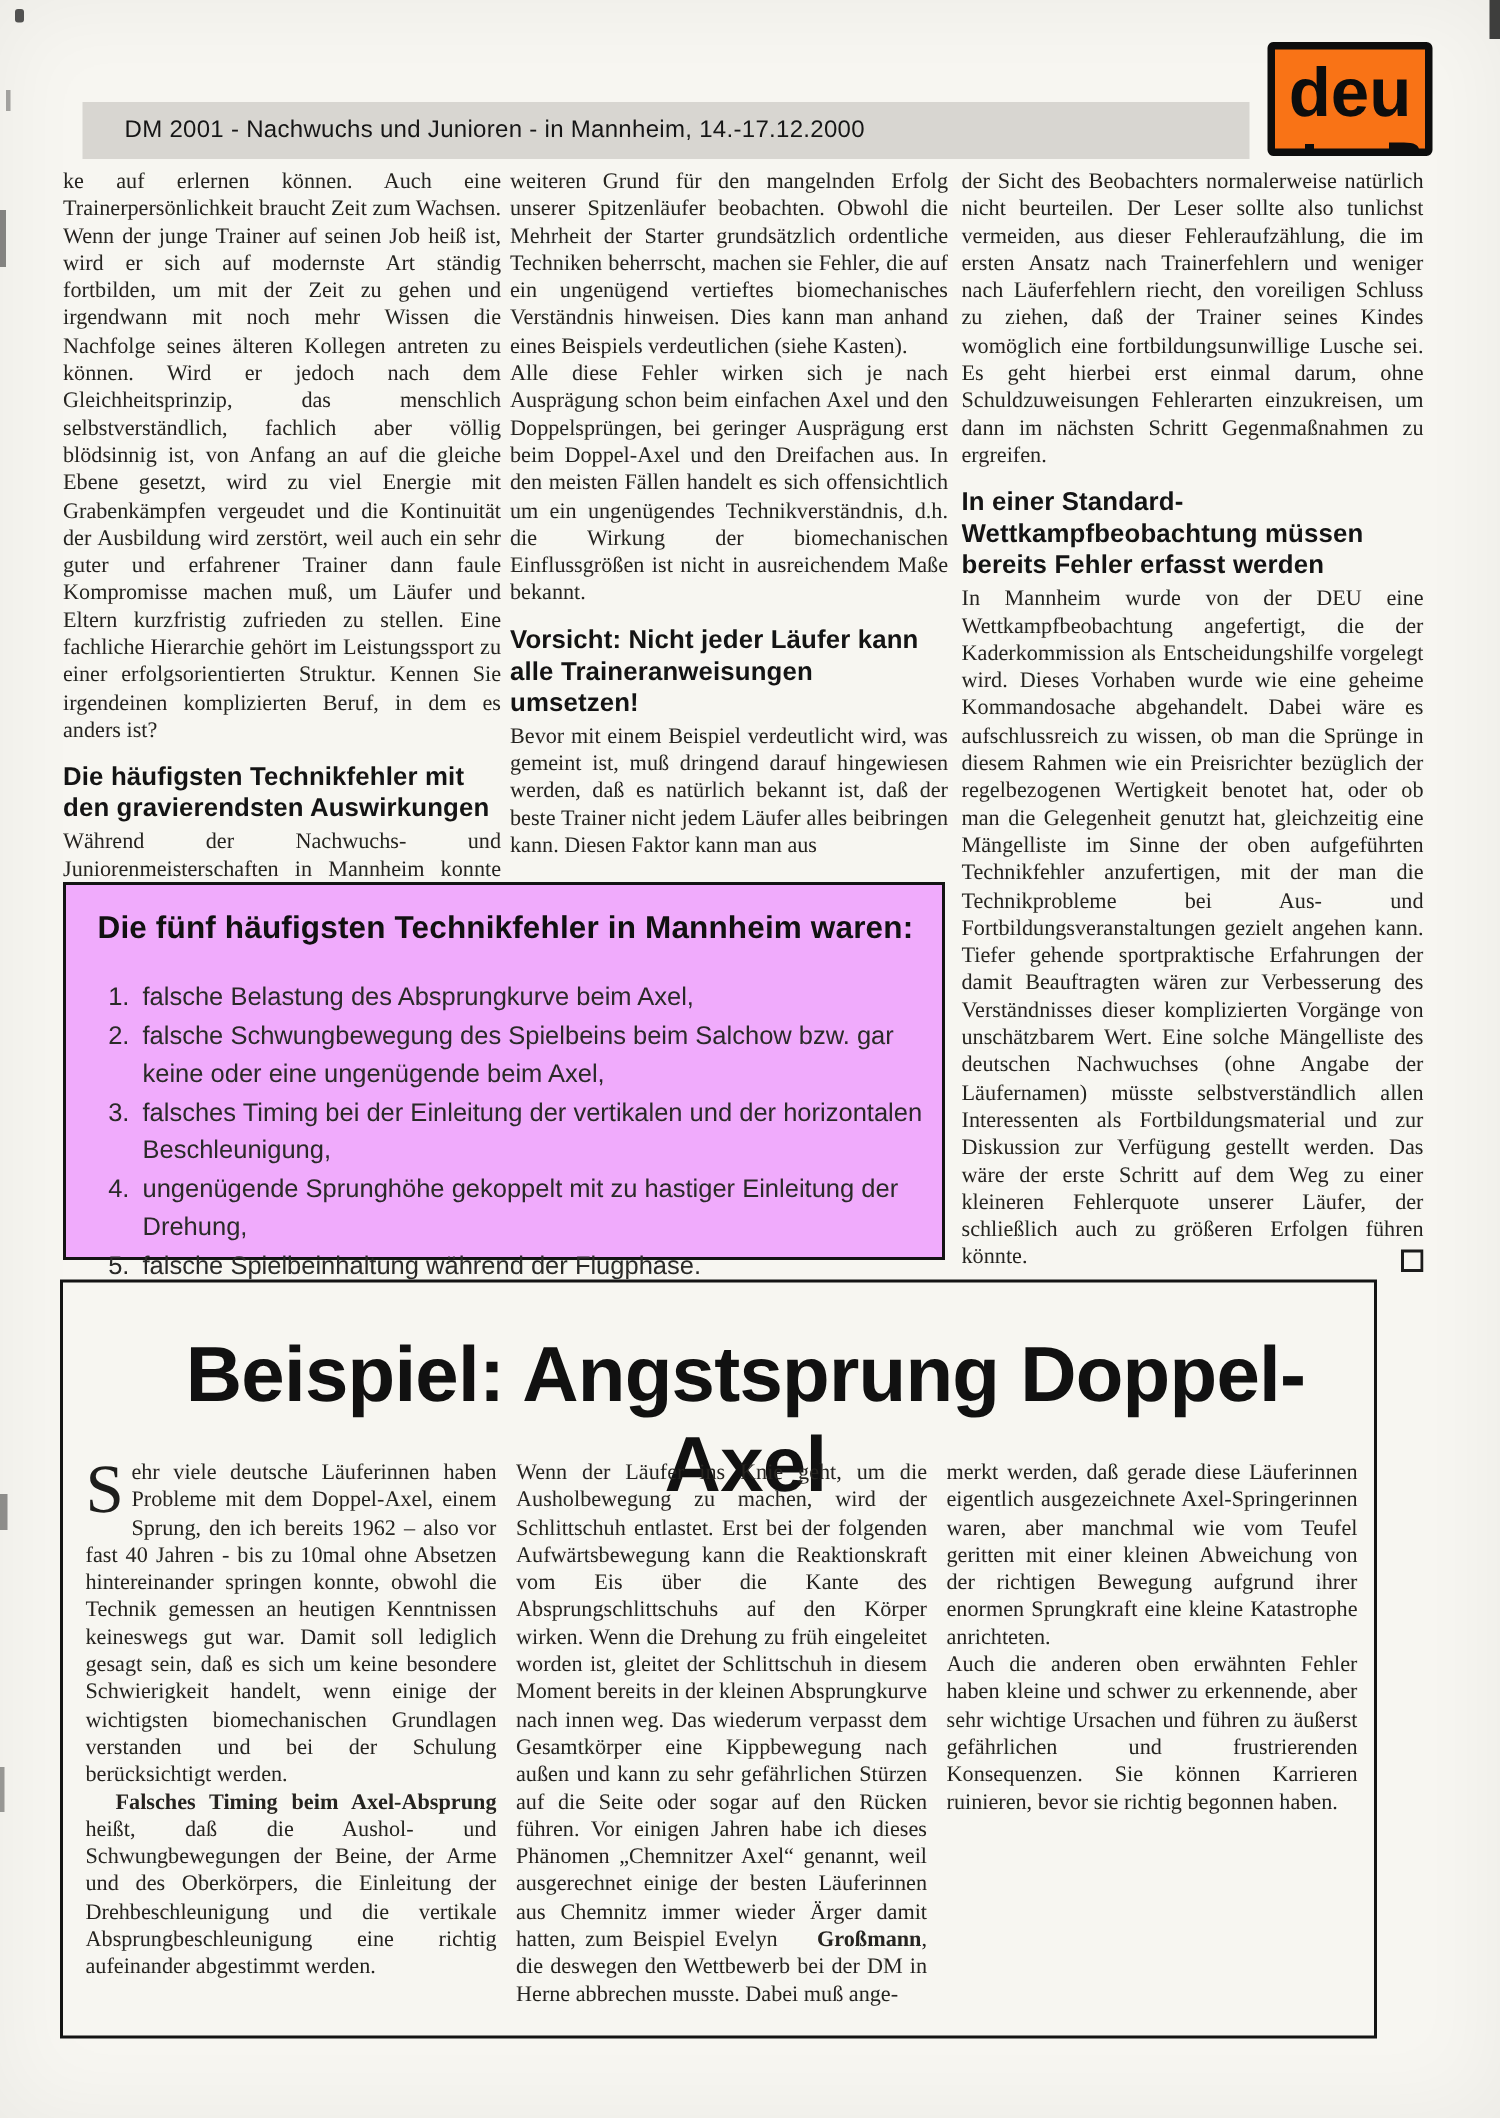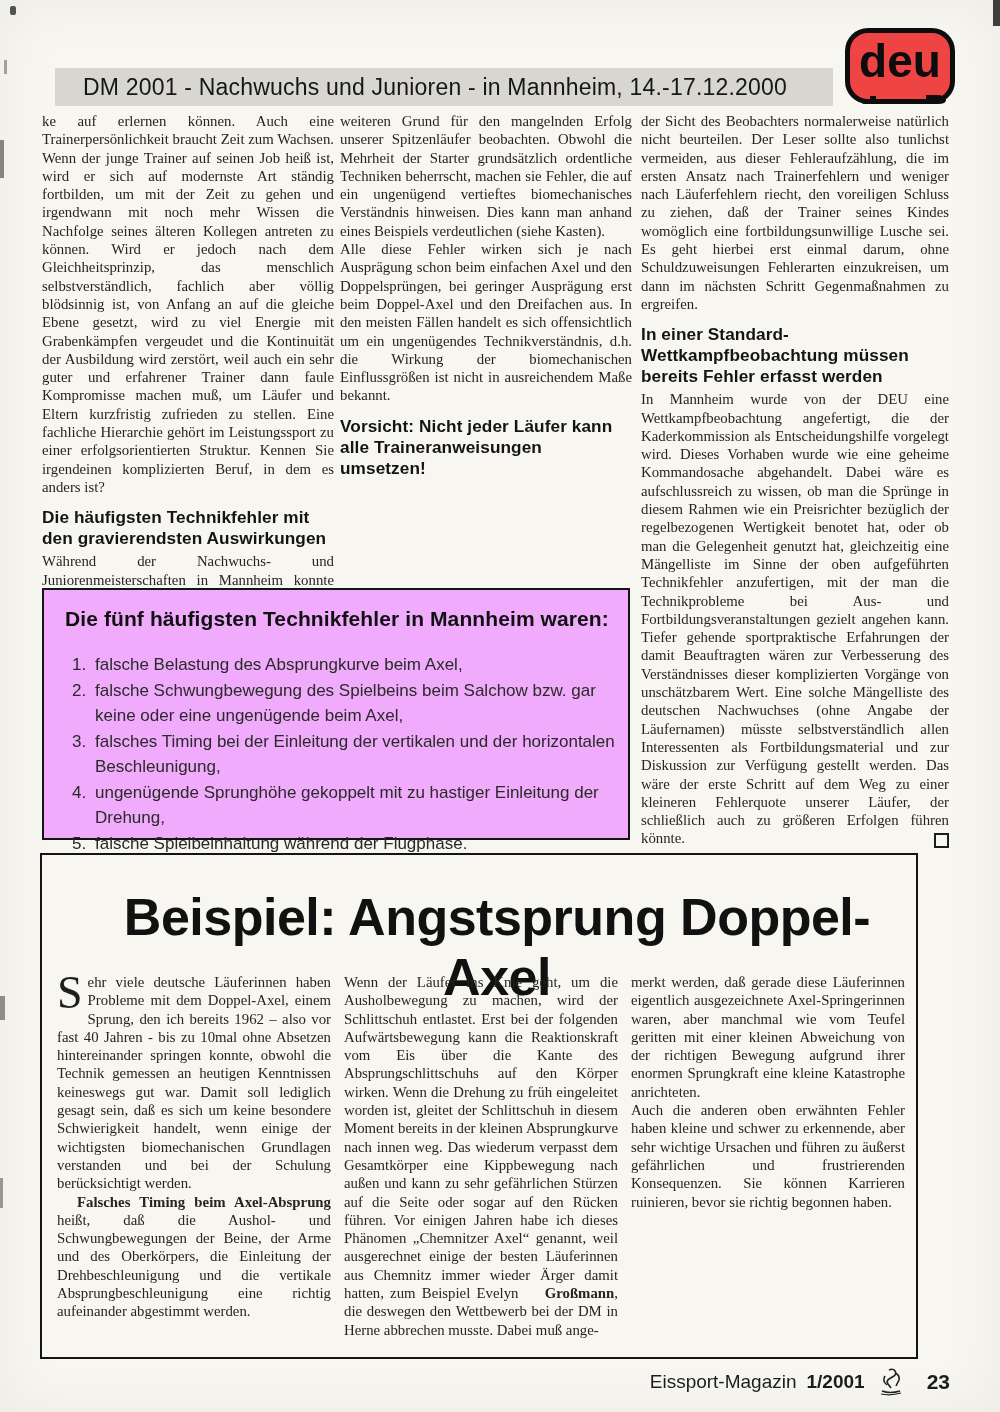--- a/index.html
+++ b/index.html
@@ -10,26 +10,26 @@
   }
   .serif{font-family:"Liberation Serif","DejaVu Serif",serif;}
 
   
   .header-bar{
     position:absolute;left:55px;top:68px;width:778px;height:38px;
     background:#d8d6d1;display:flex;align-items:center;
   }
   .header-bar .title{
     font-family:"Liberation Sans","DejaVu Sans",sans-serif;
-    font-size:23px;color:#161616;padding-left:28px;white-space:nowrap;
+    font-size:16px;color:#161616;padding-left:28px;white-space:nowrap;
     letter-spacing:0.2px;
   }
   .deu-logo{
     position:absolute;left:845px;top:28px;width:110px;height:76px;
-    border:5px solid #0d0d0d;border-radius:23px;background:#ef4444;
+    border:5px solid #0d0d0d;border-radius:4px;background:#f97316;
     box-sizing:border-box;text-align:center;
   }
   .deu-logo .deu-text{
     font-family:"Liberation Sans","DejaVu Sans",sans-serif;
     font-weight:bold;font-size:46px;line-height:56px;color:#0d0d0d;
     letter-spacing:0px;
   }
   .deu-blade{position:absolute;left:6px;bottom:-9px;}
 
   
@@ -141,20 +141,21 @@
   <div class="col serif" id="col1">
     <p>ke auf erlernen können. Auch eine Trainerpersönlichkeit braucht Zeit zum Wachsen. Wenn der junge Trainer auf seinen Job heiß ist, wird er sich auf modernste Art ständig fortbilden, um mit der Zeit zu gehen und irgendwann mit noch mehr Wissen die Nachfolge seines älteren Kollegen antreten zu können. Wird er jedoch nach dem Gleichheitsprinzip, das menschlich selbstverständlich, fachlich aber völlig blödsinnig ist, von Anfang an auf die gleiche Ebene gesetzt, wird zu viel Energie mit Grabenkämpfen vergeudet und die Kontinuität der Ausbildung wird zerstört, weil auch ein sehr guter und erfahrener Trainer dann faule Kompromisse machen muß, um Läufer und Eltern kurzfristig zufrieden zu stellen. Eine fachliche Hierarchie gehört im Leistungssport zu einer erfolgsorientierten Struktur. Kennen Sie irgendeinen komplizierten Beruf, in dem es anders ist?</p>
     <h3>Die häufigsten Technikfehler mit den gravierendsten Auswirkungen</h3>
     <p>Während der Nachwuchs- und Juniorenmeisterschaften in Mannheim konnte man einen</p>
   </div>
 
   <div class="col serif" id="col2">
     <p>weiteren Grund für den mangelnden Erfolg unserer Spitzenläufer beobachten. Obwohl die Mehrheit der Starter grundsätzlich ordentliche Techniken beherrscht, machen sie Fehler, die auf ein ungenügend vertieftes biomechanisches Verständnis hinweisen. Dies kann man anhand eines Beispiels verdeutlichen (siehe Kasten).</p>
     <p>Alle diese Fehler wirken sich je nach Ausprägung schon beim einfachen Axel und den Doppelsprüngen, bei geringer Ausprägung erst beim Doppel-Axel und den Dreifachen aus. In den meisten Fällen handelt es sich offensichtlich um ein ungenügendes Technikverständnis, d.h. die Wirkung der biomechanischen Einflussgrößen ist nicht in ausreichendem Maße bekannt.</p>
     <h3>Vorsicht: Nicht jeder Läufer kann alle Traineranweisungen umsetzen!</h3>
+    <p>Bevor mit einem Beispiel verdeutlicht wird, was gemeint ist, muß dringend darauf hingewiesen werden, daß es natürlich bekannt ist, daß der beste Trainer nicht jedem Läufer alles beibringen kann. Diesen Faktor kann man aus</p>
   </div>
 
   <div class="col serif" id="col3">
     <p>der Sicht des Beobachters normalerweise natürlich nicht beurteilen. Der Leser sollte also tunlichst vermeiden, aus dieser Fehleraufzählung, die im ersten Ansatz nach Trainerfehlern und weniger nach Läuferfehlern riecht, den voreiligen Schluss zu ziehen, daß der Trainer seines Kindes womöglich eine fortbildungsunwillige Lusche sei. Es geht hierbei erst einmal darum, ohne Schuldzuweisungen Fehlerarten einzukreisen, um dann im nächsten Schritt Gegenmaßnahmen zu ergreifen.</p>
     <h3>In einer Standard-Wettkampfbeobachtung müssen bereits Fehler erfasst werden</h3>
     <p><span>In Mannheim wurde von der DEU eine Wettkampfbeobachtung angefertigt, die der Kaderkommission als Entscheidungshilfe vorgelegt wird. Dieses Vorhaben wurde wie eine geheime Kommandosache abgehandelt. Dabei wäre es aufschlussreich zu wissen, ob man die Sprünge in diesem Rahmen wie ein Preisrichter bezüglich der regelbezogenen Wertigkeit benotet hat, oder ob man die Gelegenheit genutzt hat, gleichzeitig eine Mängelliste im Sinne der oben aufgeführten Technikfehler anzufertigen, mit der man die Technikprobleme bei Aus- und Fortbildungsveranstaltungen gezielt angehen kann. Tiefer gehende sportpraktische Erfahrungen der damit Beauftragten wären zur Verbesserung des Verständnisses dieser komplizierten Vorgänge von unschätzbarem Wert. Eine solche Mängelliste des deutschen Nachwuchses (ohne Angabe der Läufernamen) müsste selbstverständlich allen Interessenten als Fortbildungsmaterial und zur Diskussion zur Verfügung gestellt werden. Das wäre der erste Schritt auf dem Weg zu einer kleineren Fehlerquote unserer Läufer, der schließlich auch zu größeren Erfolgen führen könnte.</span><span class="end-mark"></span></p>
   </div>
 
   <div class="errors-box">
     <div class="box-title">Die fünf häufigsten Technikfehler in Mannheim waren:</div>
@@ -177,28 +178,14 @@
       <div class="excol">
         <p><span>Wenn der Läufer ins Knie geht, um die Ausholbewegung zu machen, wird der Schlittschuh entlastet. Erst bei der folgenden Aufwärtsbewegung kann die Reaktionskraft vom Eis über die Kante des Absprungschlittschuhs auf den Körper wirken. Wenn die Drehung zu früh eingeleitet worden ist, gleitet der Schlittschuh in diesem Moment bereits in der kleinen Absprungkurve nach innen weg. Das wiederum verpasst dem Gesamtkörper eine Kippbewegung nach außen und kann zu sehr gefährlichen Stürzen auf die Seite oder sogar auf den Rücken führen. Vor einigen Jahren habe ich dieses Phänomen „Chemnitzer Axel“ genannt, weil ausgerechnet einige der besten Läuferinnen aus Chemnitz immer wieder Ärger damit hatten, zum Beispiel Evelyn </span><span class="bold-lead">Großmann</span><span>, die deswegen den Wettbewerb bei der DM in Herne abbrechen musste. Dabei muß ange-</span></p>
       </div>
       <div class="excol">
         <p>merkt werden, daß gerade diese Läuferinnen eigentlich ausgezeichnete Axel-Springerinnen waren, aber manchmal wie vom Teufel geritten mit einer kleinen Abweichung von der richtigen Bewegung aufgrund ihrer enormen Sprungkraft eine kleine Katastrophe anrichteten.</p>
         <p>Auch die anderen oben erwähnten Fehler haben kleine und schwer zu erkennende, aber sehr wichtige Ursachen und führen zu äußerst gefährlichen und frustrierenden Konsequenzen. Sie können Karrieren ruinieren, bevor sie richtig begonnen haben.</p>
       </div>
     </div>
   </div>
 
-  <div class="footer">
-    <span>Eissport-Magazin</span>
-    <span class="issue">1/2001</span>
-    <svg width="34" height="30" viewBox="0 0 34 30">
-      <g fill="none" stroke="#222" stroke-width="1.6">
-        <path d="M14 3 q4 -2 6 1 q2 3 -1 5 l-5 3 q-3 2 -1 5 l3 4"></path>
-        <path d="M20 6 q5 2 4 7 l-3 6"></path>
-        <path d="M10 9 q-3 5 2 9"></path>
-        <path d="M7 24 q8 3 18 0"></path>
-        <path d="M6 27 q10 2 20 -1" stroke-width="1.2"></path>
-      </g>
-    </svg>
-    <span class="page-no">23</span>
-  </div>
 
 </div>
 
 </body></html>

